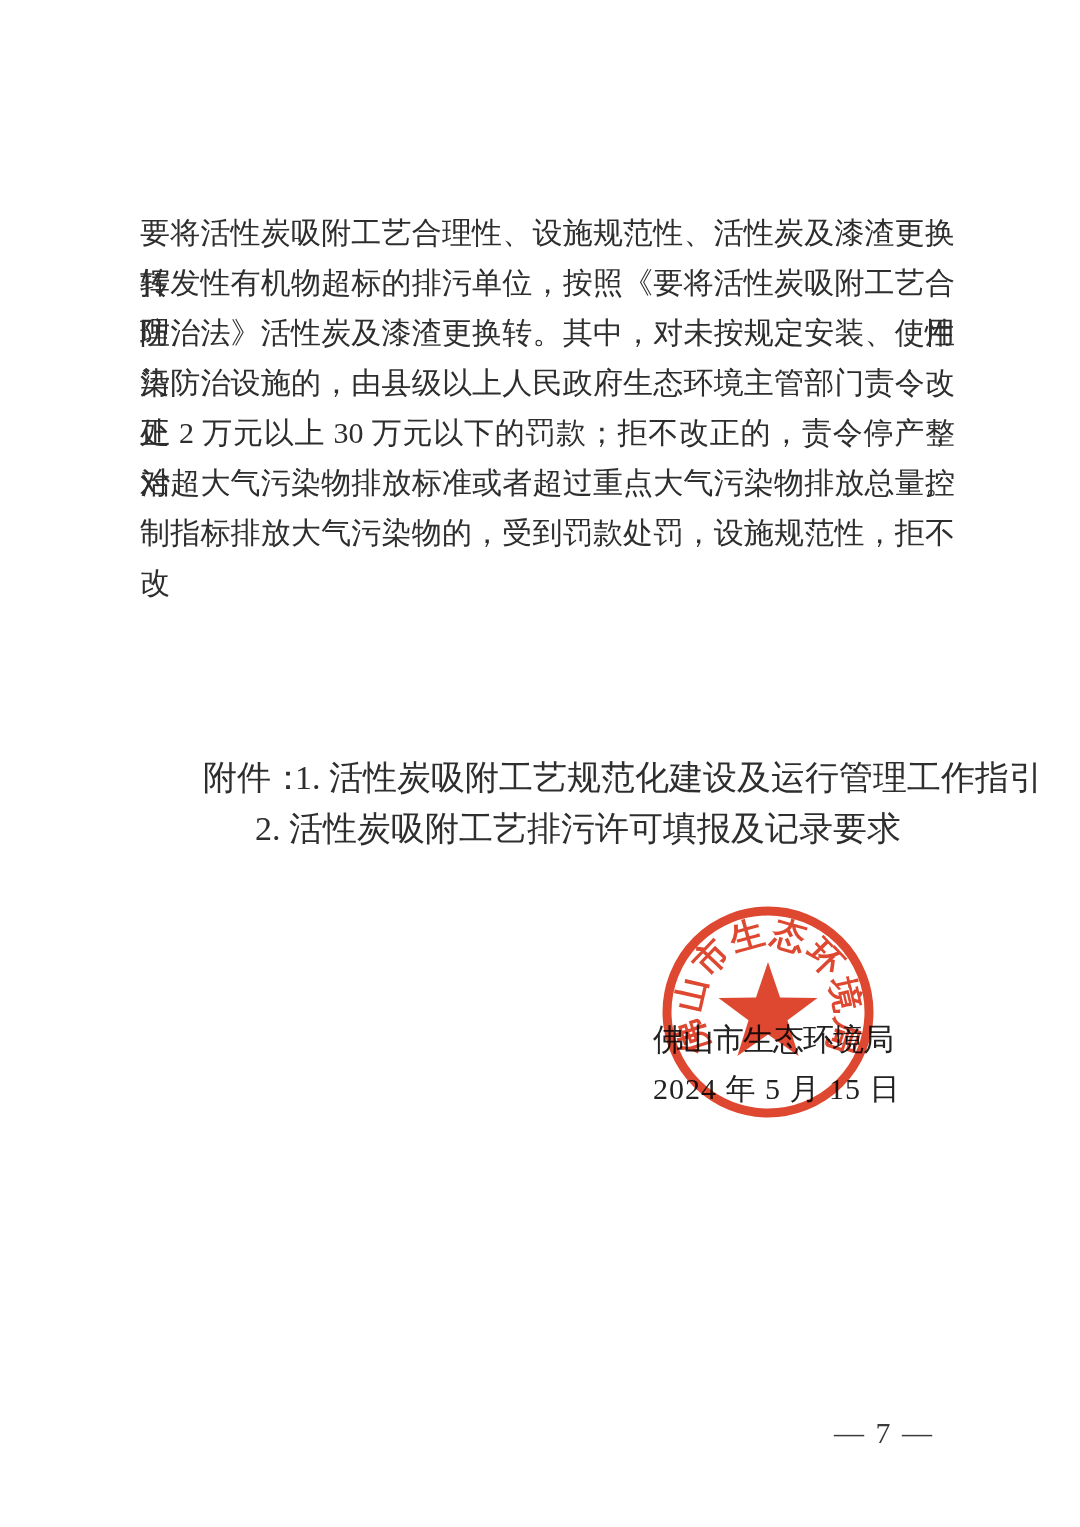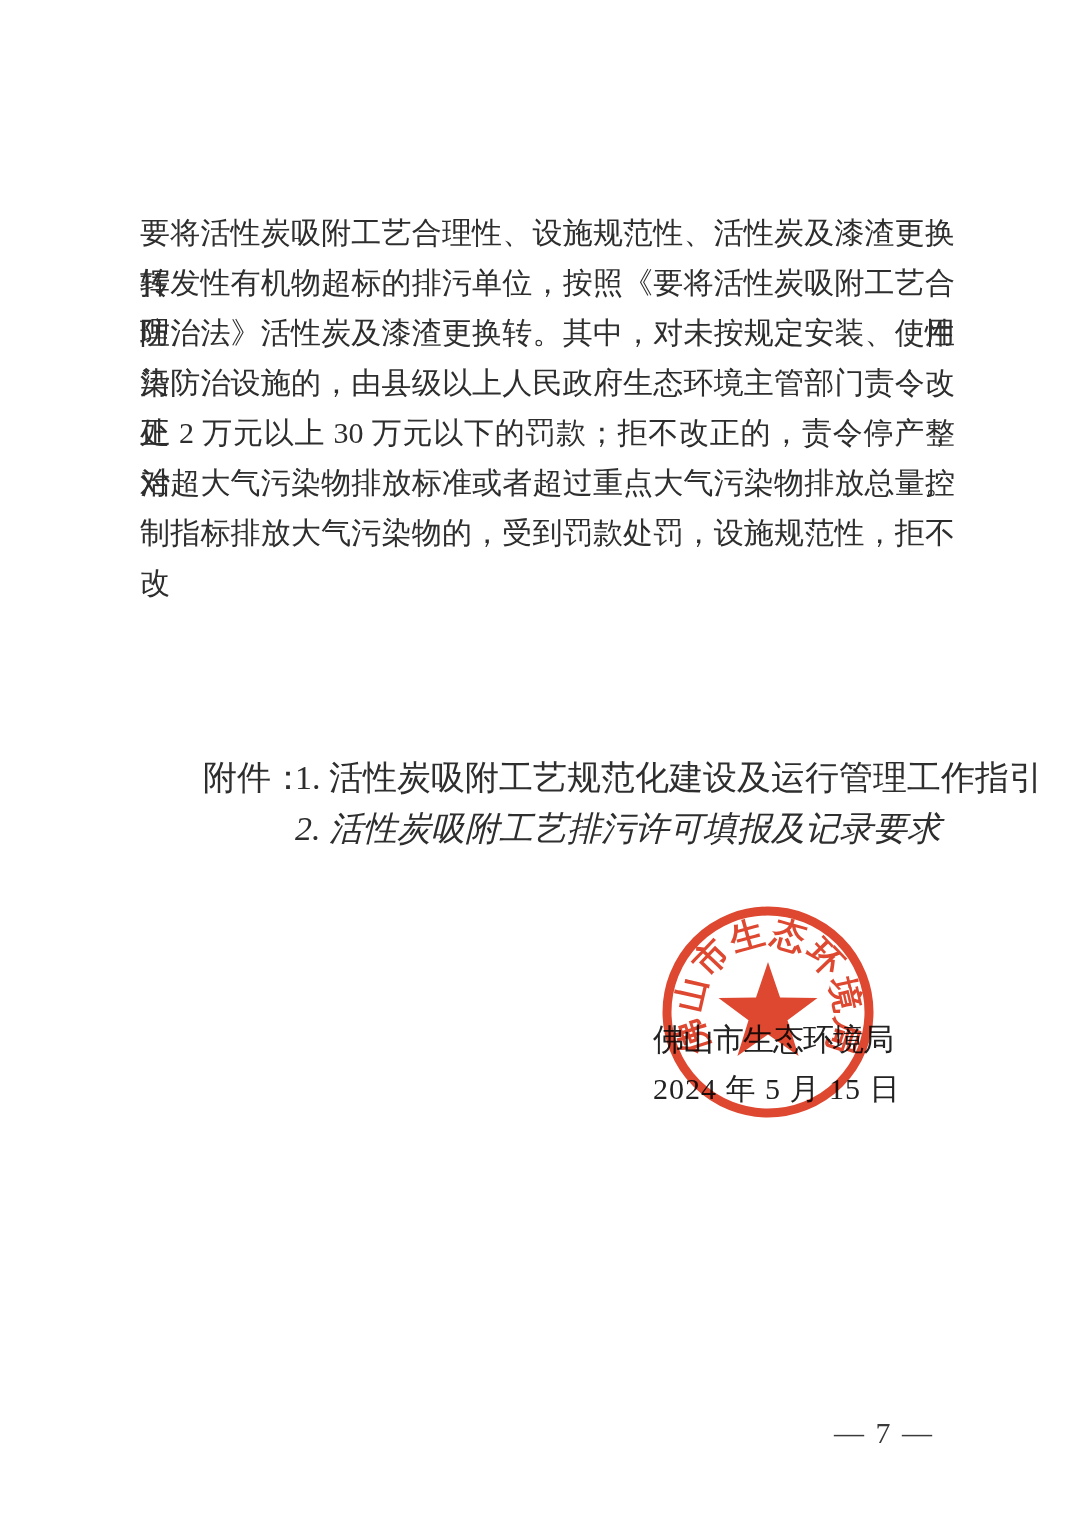--- a/index.html
+++ b/index.html
@@ -39,21 +39,21 @@
     position: absolute;
     left: 203px;
     top: 752px;
     width: 780px;
     font-size: 34px;
     line-height: 51px;
     color: #2e2e2e;
   }
   .att-row { white-space: nowrap; }
   .att-label { display: inline-block; width: 92px; }
-  .att-indent { margin-left: 92px; font-style: italic; }
+  .att-indent { margin-left: 52px; }
   
   .sig-org {
     position: absolute;
     left: 653px;
     top: 1019px;
     font-size: 31px;
     letter-spacing: -1px;
     color: #222222;
     white-space: nowrap;
   }

